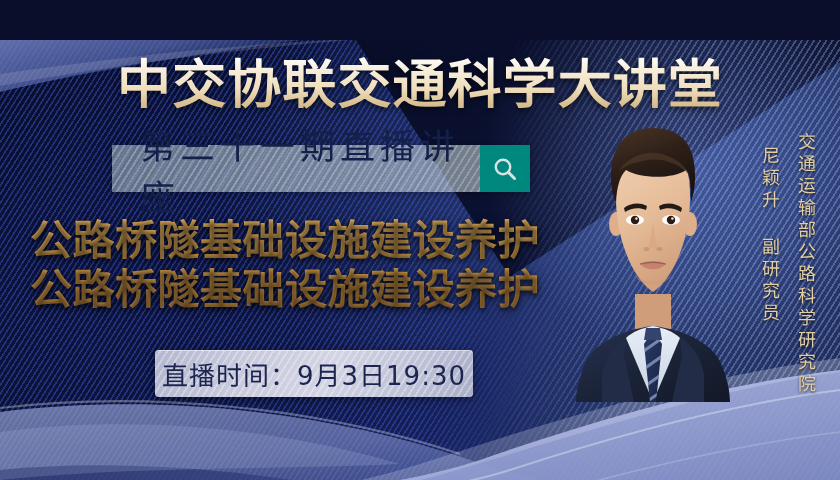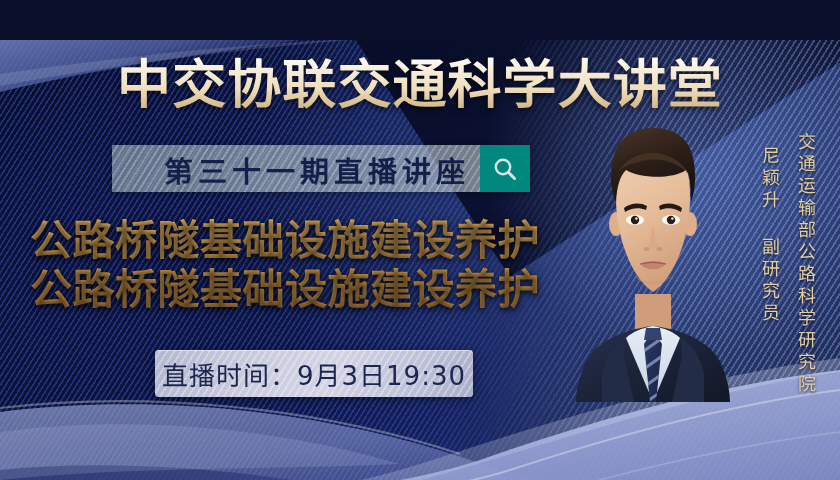--- a/index.html
+++ b/index.html
@@ -79,23 +79,23 @@
   }
   .sub-banner .shine{
     position:absolute;inset:0;
     background-image:repeating-linear-gradient(122deg,
        rgba(255,255,255,0) 0px, rgba(255,255,255,0) 4px,
        rgba(255,255,255,.22) 4px, rgba(255,255,255,.22) 6px);
     pointer-events:none;
   }
   .sub-banner .sub-text{
     flex:1;display:flex;align-items:center;justify-content:center;
-    font-size:29px;font-weight:700;letter-spacing:5px;
+    font-size:35px;font-weight:400;letter-spacing:5px;
     color:#14204a;
-    padding-left:42px;
+    padding-left:28px;
     position:relative;z-index:2;
     font-family:"DejaVu Sans","Liberation Sans",sans-serif;
   }
   .sub-banner .search-box{
     width:50px;flex:none;
     background:#00887f;
     display:flex;align-items:center;justify-content:center;
     position:relative;z-index:2;
   }
   .search-box svg{display:block;}

